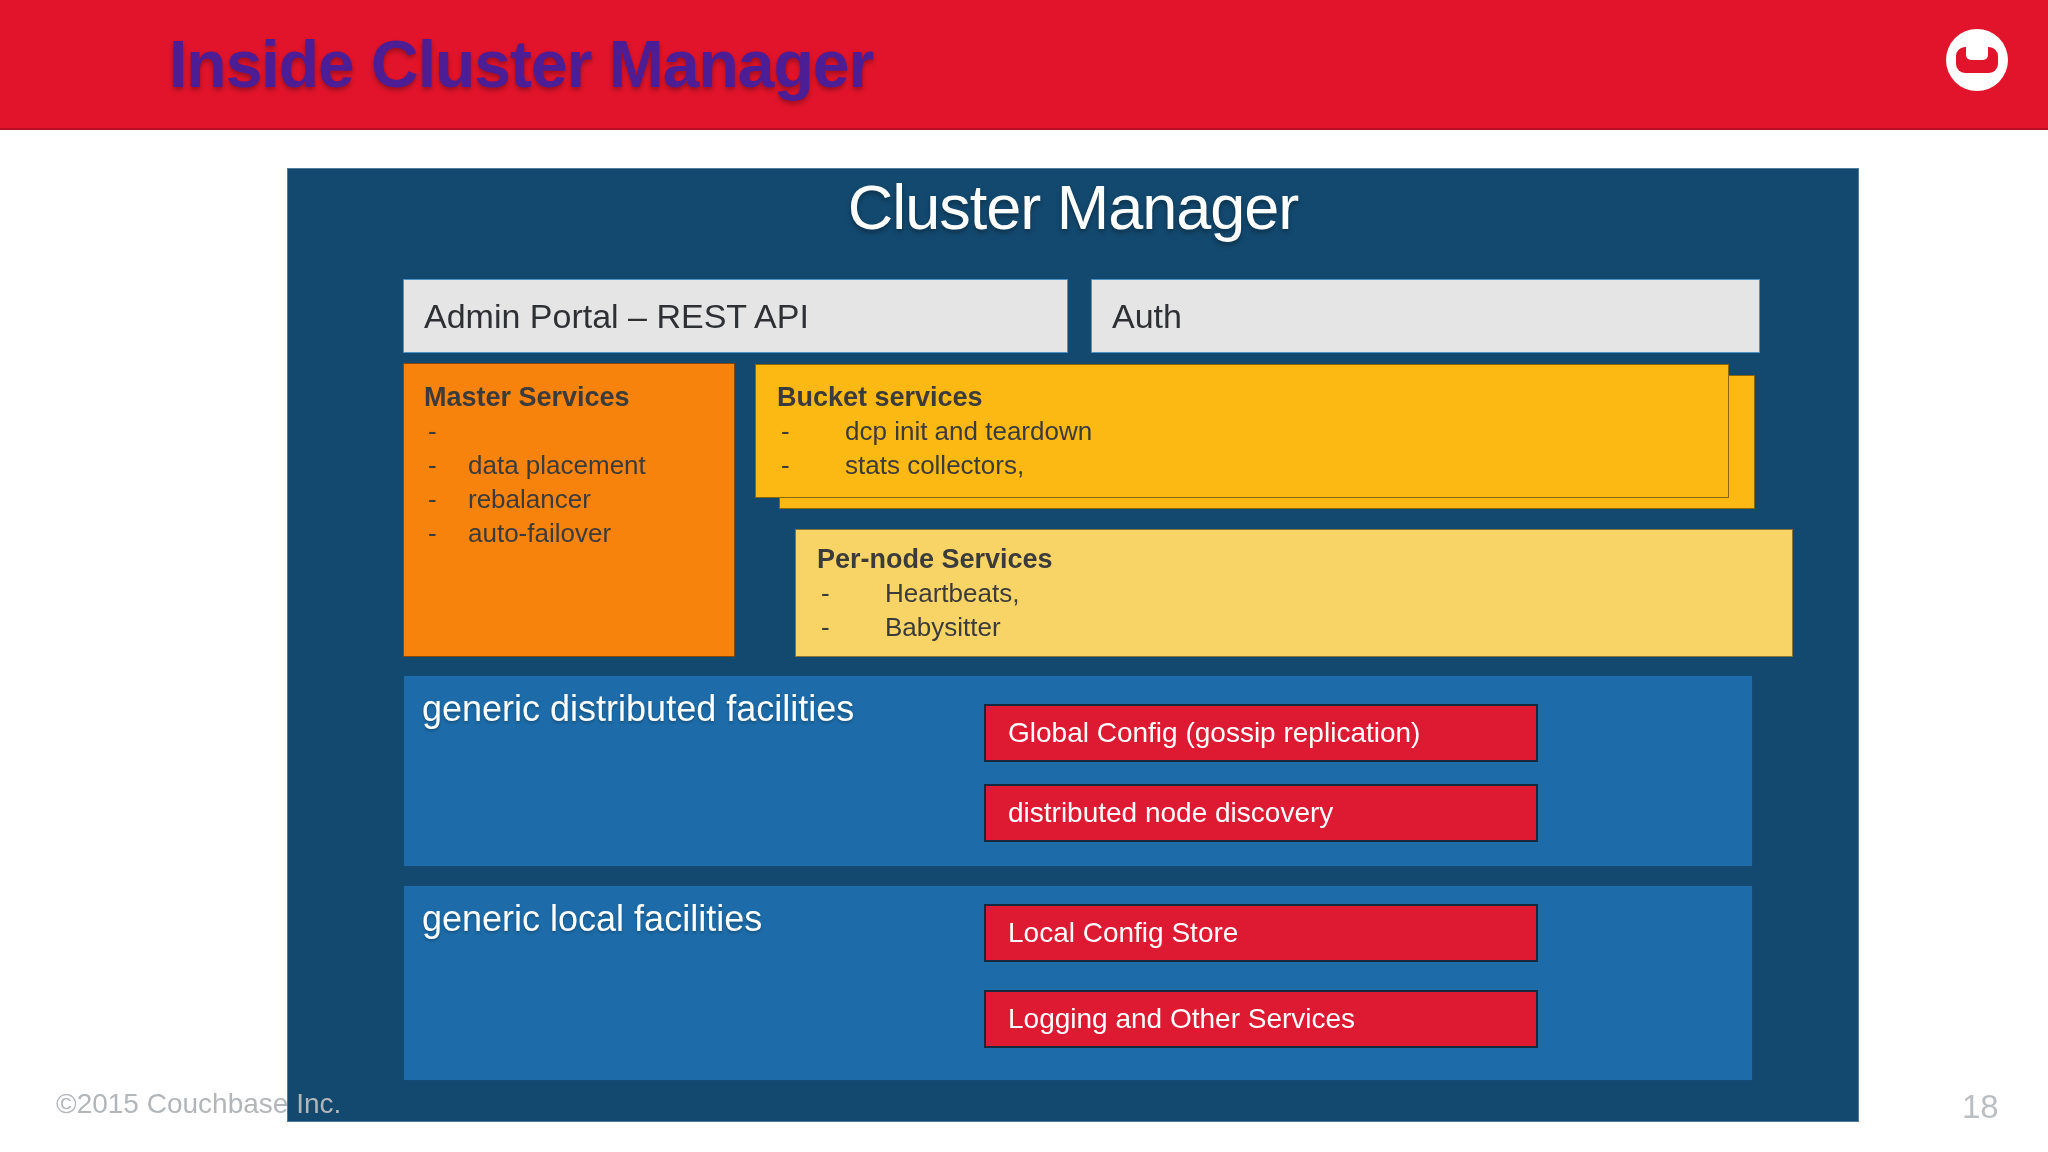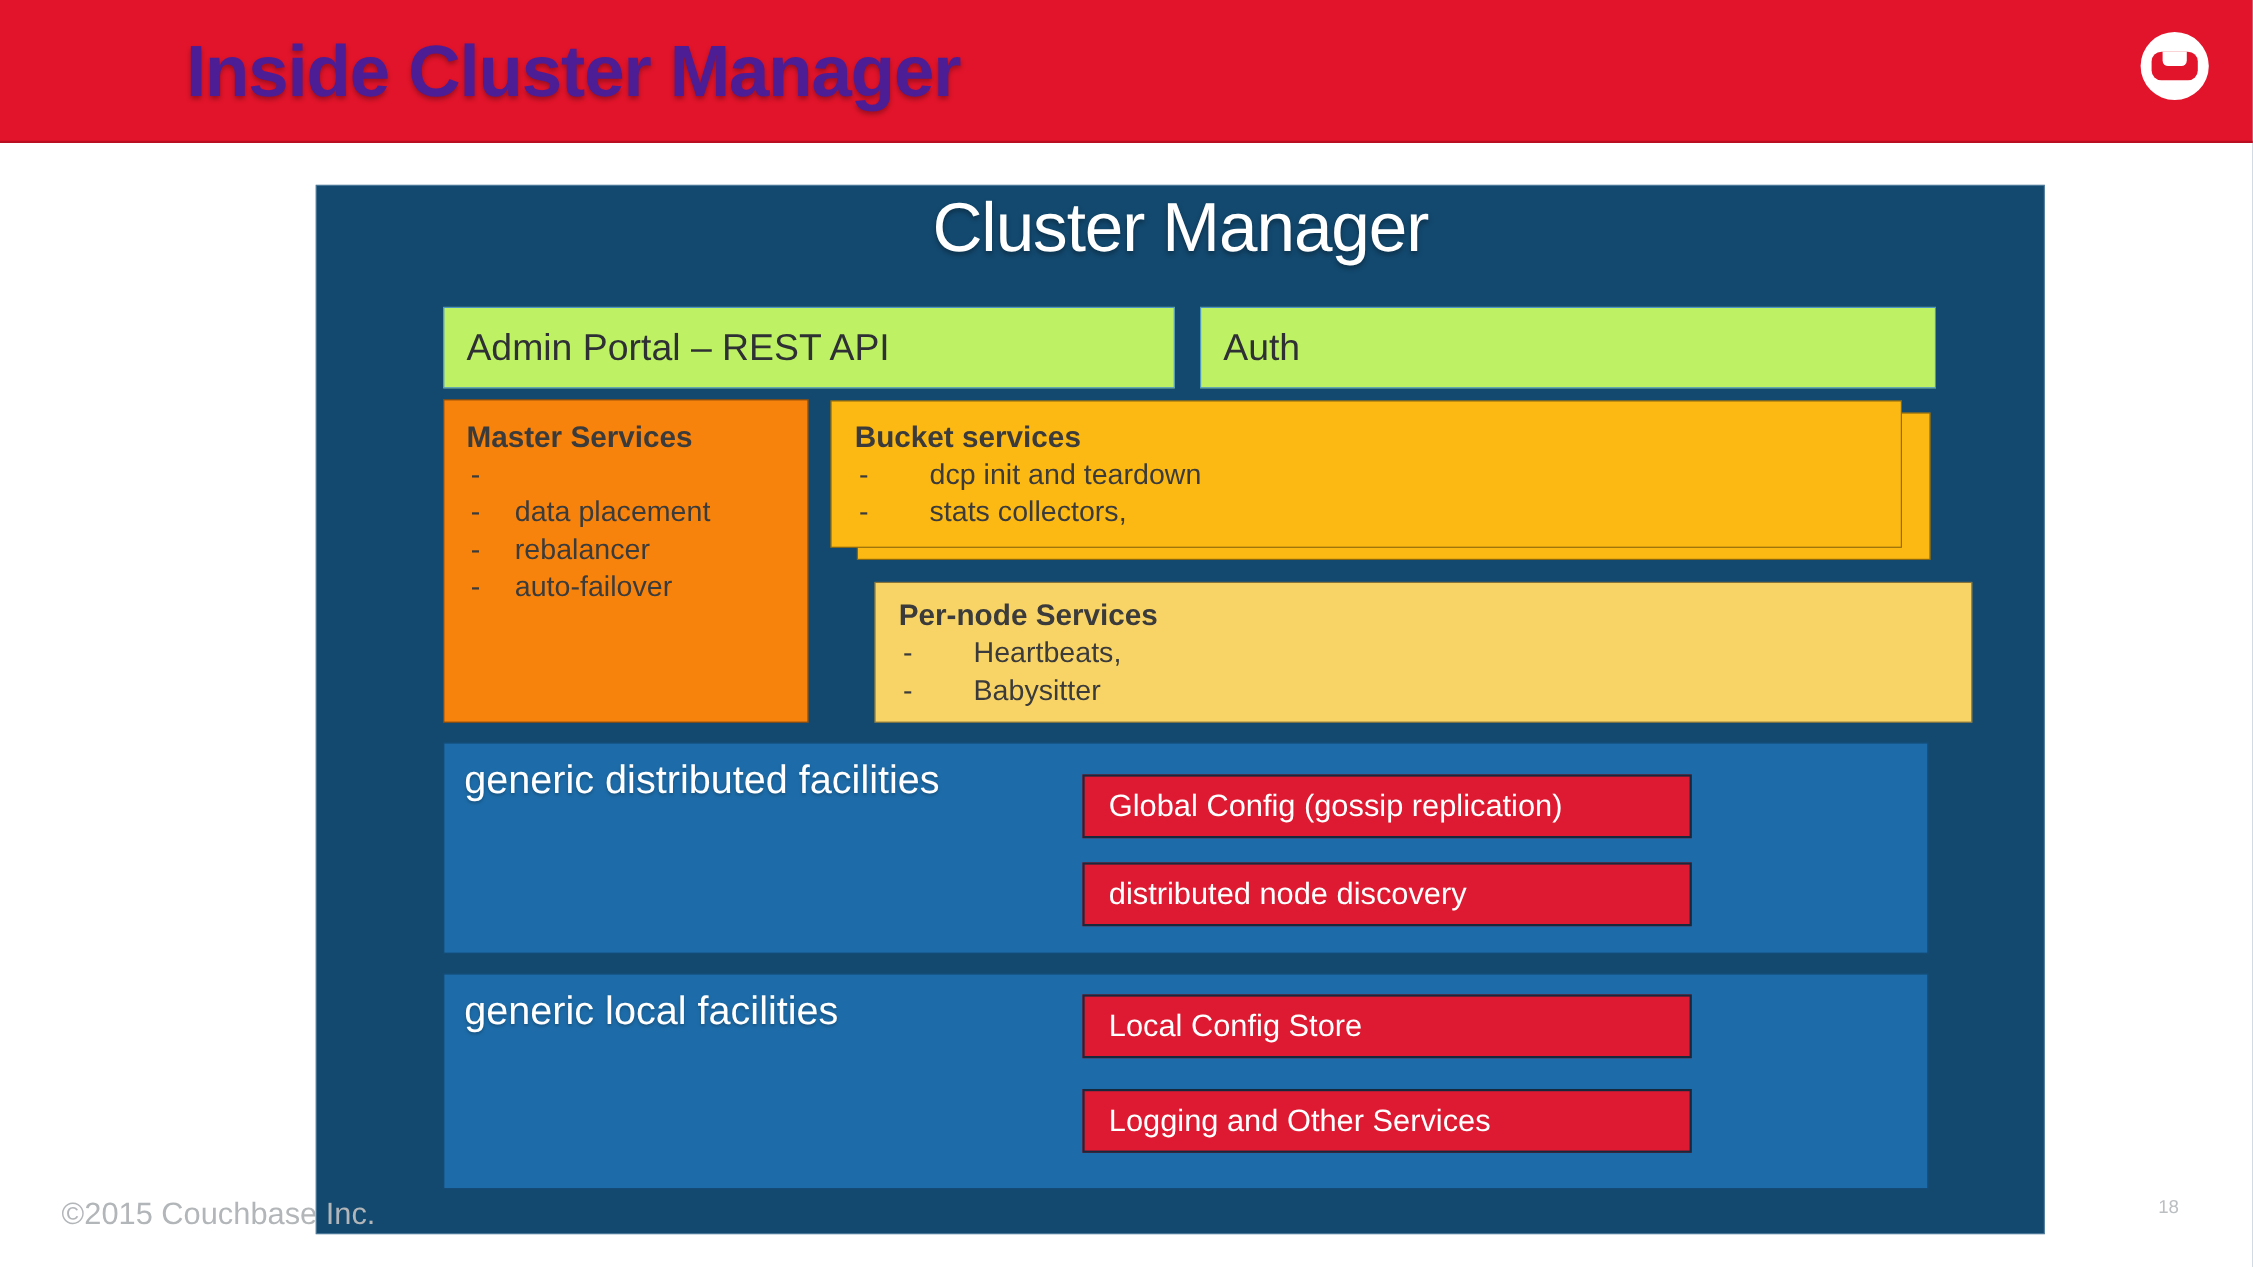--- a/index.html
+++ b/index.html
@@ -44,21 +44,21 @@
   }
   .panel-title{
     position:absolute;left:0;top:2px;width:100%;
     text-align:center;color:#ffffff;
     font-size:63px;font-weight:300;letter-spacing:-1px;
     text-shadow:0 3px 5px rgba(0,0,0,0.35);
   }
   
   .abox{position:absolute;box-sizing:border-box;}
   .blue-box{
-    background:#bef264;border:1px solid #4c93c6;
+    background:#e5e5e5;border:1px solid #4c93c6;
     color:#2E3033;font-size:34px;
     display:flex;align-items:center;padding-left:20px;
   }
   .svc-box{border:1px solid rgba(0,0,0,0.45);color:#3B3B3B;}
   .orange-box{background:#F8830C;padding:16px 26px 0 20px;}
   .gold-box{background:#FDB913;padding:15px 14px 0 21px;}
   .gold-shadow{background:#FDB913;border:1px solid rgba(0,0,0,0.45);}
   .lightgold-box{background:#F8D466;padding:12px 14px 0 21px;}
   .svc-title{font-size:27px;font-weight:bold;line-height:34px;}
   .svc-list{margin:0;padding:0;list-style:none;}
@@ -81,21 +81,21 @@
     color:#ffffff;font-size:28px;
     display:flex;align-items:center;padding-left:22px;
   }
   
   .copyright{
     position:absolute;left:56px;top:1088px;
     color:#B3B6B9;font-size:28px;
   }
   .page-number{
     position:absolute;left:1962px;top:1088px;
-    color:#BCBFC2;font-size:17px;
+    color:#BCBFC2;font-size:33px;
   }
 </style>
 </head>
 <body>
 
 <div class="header-bar"></div>
 <div class="slide-title">Inside Cluster Manager</div>
 <div class="logo">
   <div class="couch"></div>
   <div class="notch"></div>

